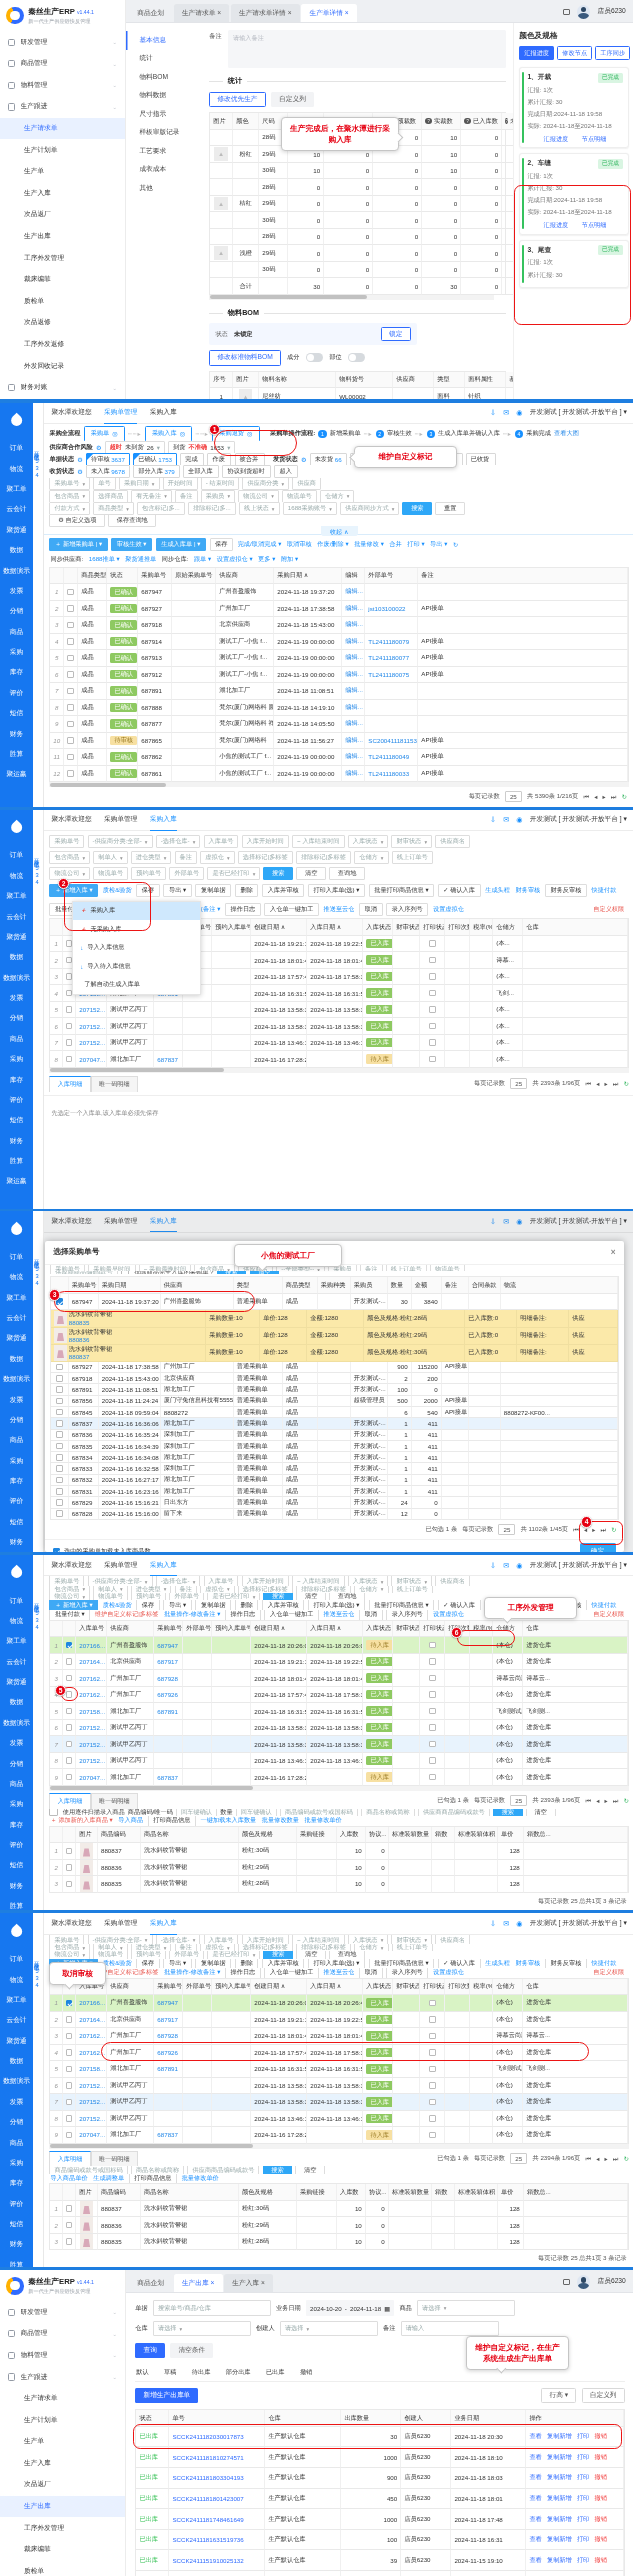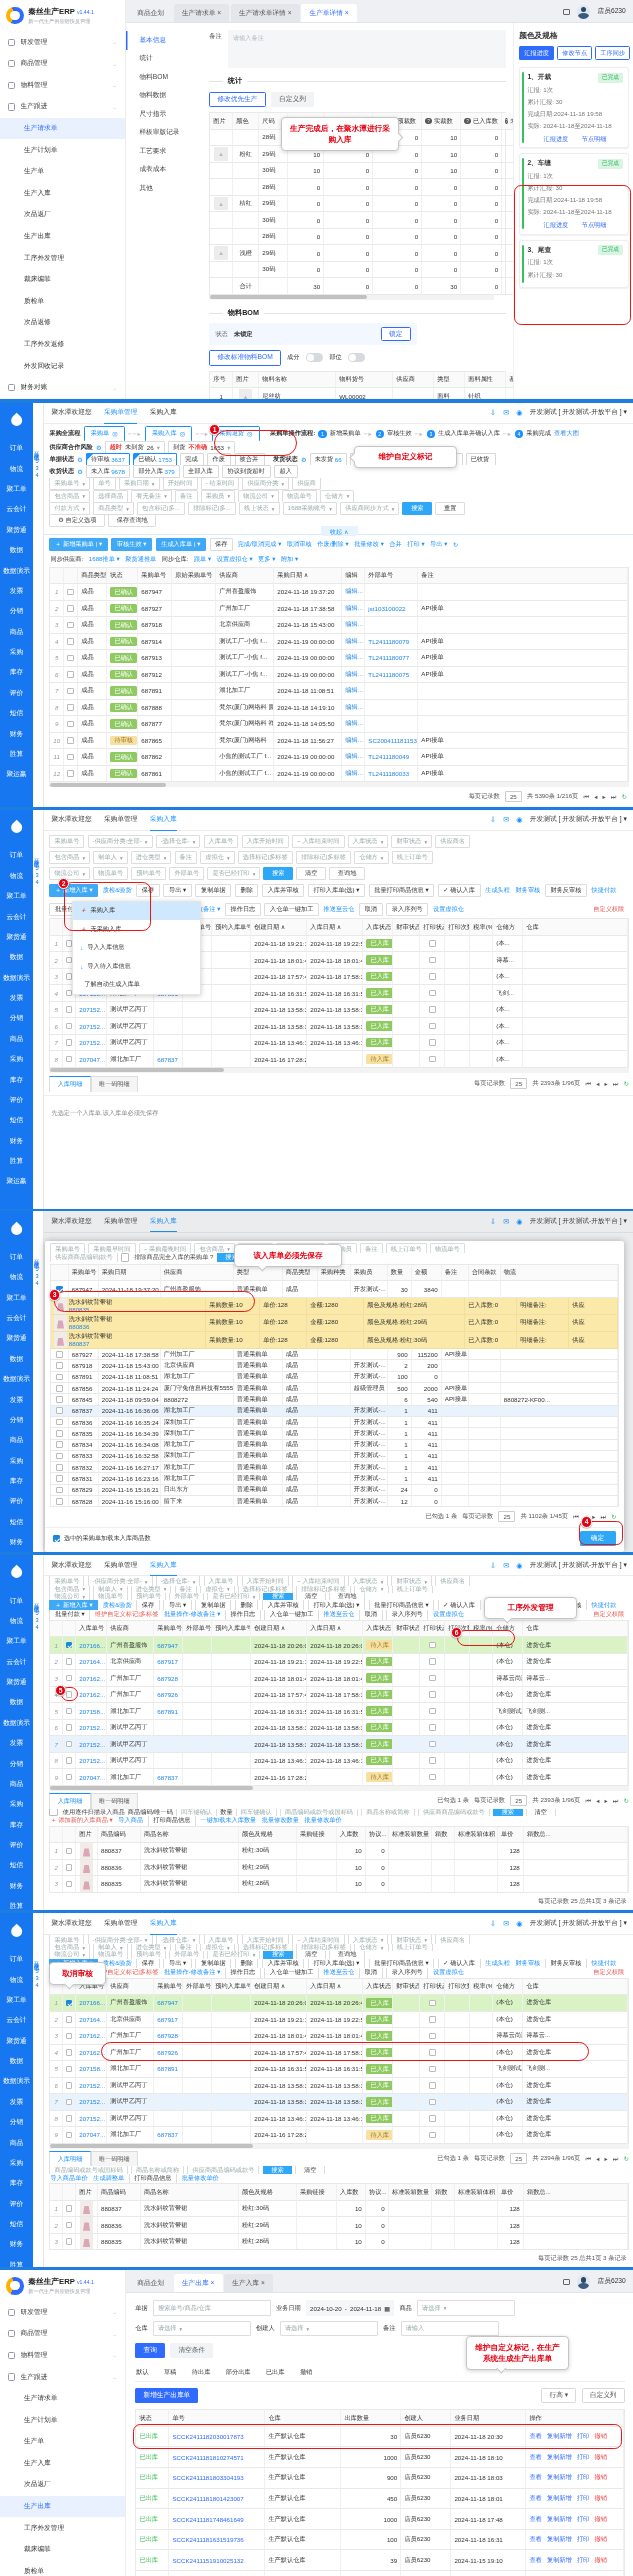--- a/index.html
+++ b/index.html
@@ -1427,20 +1427,24 @@
       <span class="jst-top-r">
           <span class="ticon">⇩</span>
           <span class="ticon">✉</span>
           <span class="ticon">◉</span>
           <span style="color:#333">开发测试 [ 开发测试-开放平台 ] ▾</span>
         </span>
     </div>
     <div class="backdrop"></div>
   </div>
   <div class="modal">
+    <div style="display:flex;align-items:center;padding:6.2px 8.2px;font-size:7.7px;font-weight:bold;border-bottom:0.5px solid #f0f0f0">
+      <span>选择采购单号</span>
+      <span style="margin-left:auto;color:#888;font-size:8.2px">×</span>
+    </div>
     <div class="frow" style="padding-top:5.2px">
         <span class="f inp">采购单号</span>
         <span class="f inp">采购最早时间</span>
         <span class="f inp">~ 采购最晚时间</span>
         <span class="f sel">包含商品</span>
         <span class="f inp">供应商名</span>
         <span class="f sel">--全部类型--</span>
         <span class="f inp">采购员</span>
         <span class="f inp">备注</span>
         <span class="f inp">线上订单号</span>
@@ -1788,21 +1792,21 @@
         <span>▸</span>
         <span>⏭</span>
         <span style="color:#2bb45a">↻</span>
     </div>
     <div style="display:flex;align-items:center;padding:3.1px 8.2px 6.2px;border-top:0.5px solid #f0f0f0">
       <span class="cb on"></span>
       <span style="margin-left:4.1px">选中的采购单加载未入库商品数</span>
       <button class="btn" style="margin-left:auto;background:#2ea7f7;color:#fff;height:15.5px;padding:0 10.3px">确定</button>
     </div>
   </div>
-  <div class="callout" style="left:234px;top:33px;width:108px"><span>该入库单必须先保存</span><i class="tail" style="left:24px;bottom:-3.6px;border-right:0.5px solid #c5c5c5;border-bottom:0.5px solid #c5c5c5"></i></div>
+  <div class="callout" style="left:234px;top:33px;width:108px"><span>小焦的测试工厂</span><i class="tail" style="left:24px;bottom:-3.6px;border-right:0.5px solid #c5c5c5;border-bottom:0.5px solid #c5c5c5"></i></div>
   <div class="rnum" style="left:49px;top:78px">3</div>
   <div class="rbox" style="left:54px;top:80px;width:201px;height:20.6px;border-radius:11.3px"></div>
   <div class="rnum" style="left:581px;top:305px">4</div>
   <div class="rbox" style="left:579px;top:310px;width:44px;height:24px;border-radius:6.2px"></div>
 </section>
 <div class="divider" style="height:2.6px"></div>
 
 <section class="shot jst" style="height:355px">
   <aside class="rail">
     <div class="rail-logo">

